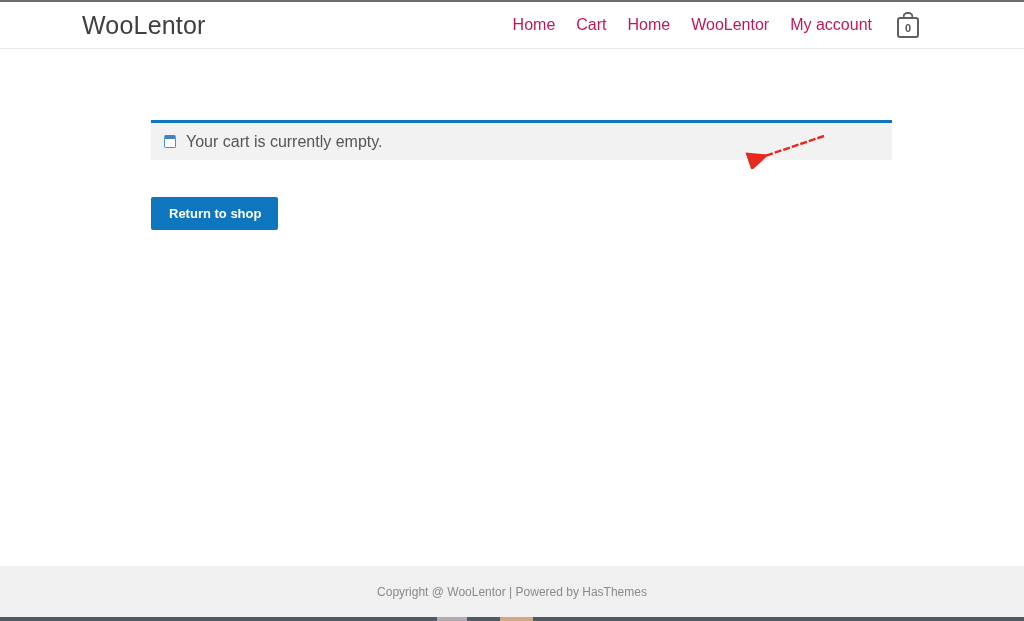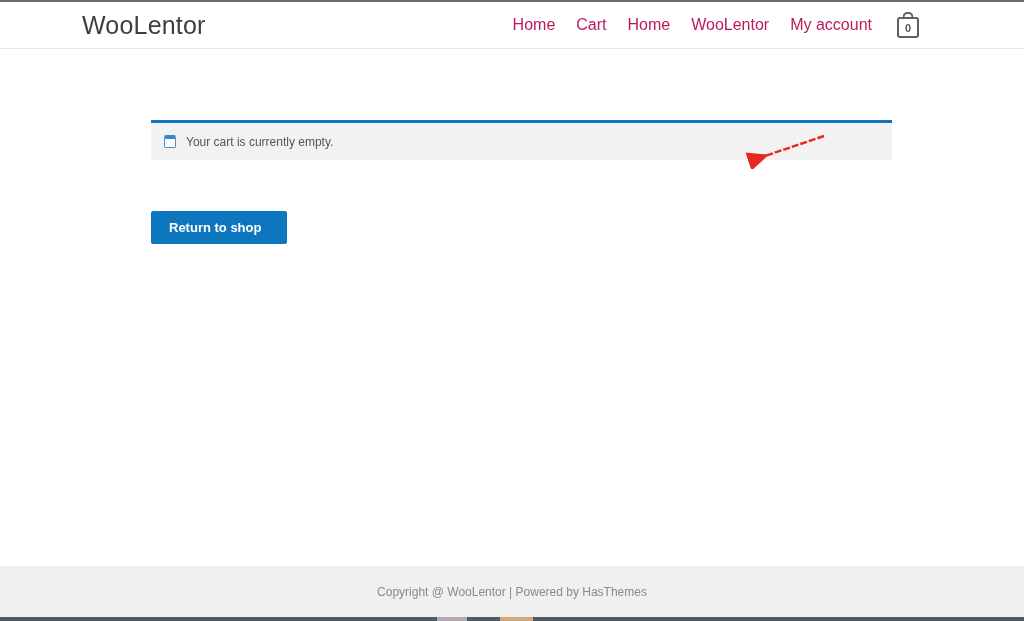--- a/index.html
+++ b/index.html
@@ -84,30 +84,30 @@
     padding-left: 13px;
   }
   .notice-icon {
     width: 12px; height: 13px;
     border: 1px solid #4b8fc7;
     border-top: 4px solid #3c85c6;
     border-radius: 2px;
     background: #ffffff;
     flex: 0 0 auto;
   }
-  .notice-text { margin-left: 10px; font-size: 12px; color: #555555; }
+  .notice-text { margin-left: 10px; font-size: 16px; color: #555555; }
 
   .return-btn {
     display: inline-block;
-    margin-top: 51px;
+    margin-top: 37px;
     background: #0e76bf;
     color: #ffffff;
     border: none;
     border-radius: 2px;
-    padding: 9px 26px 9px 18px;
+    padding: 9px 17px 9px 18px;
     font-size: 13px;
     font-weight: bold;
     font-family: "Liberation Sans", sans-serif;
     cursor: pointer;
   }
 
   
   .site-footer {
     flex: 0 0 auto;
     height: 51px;

